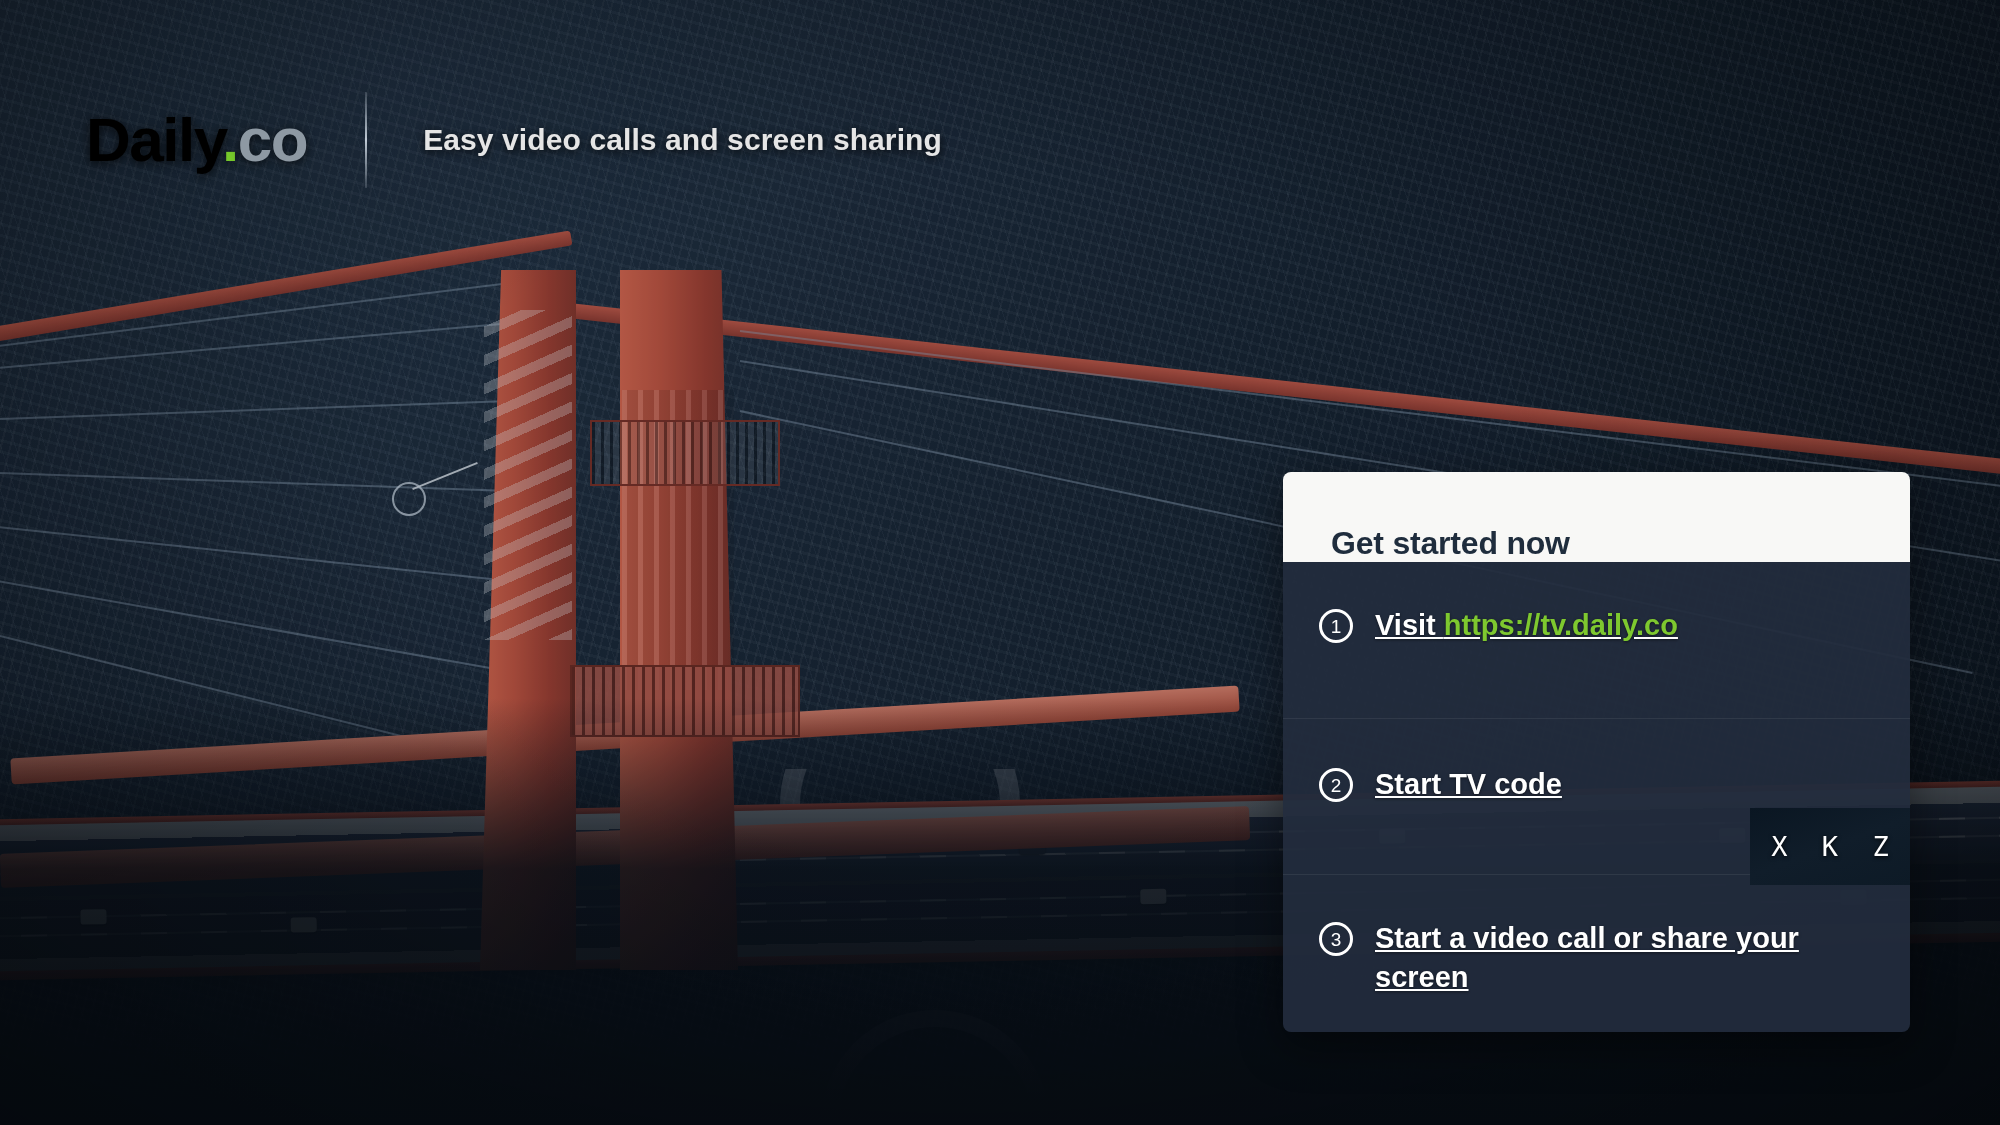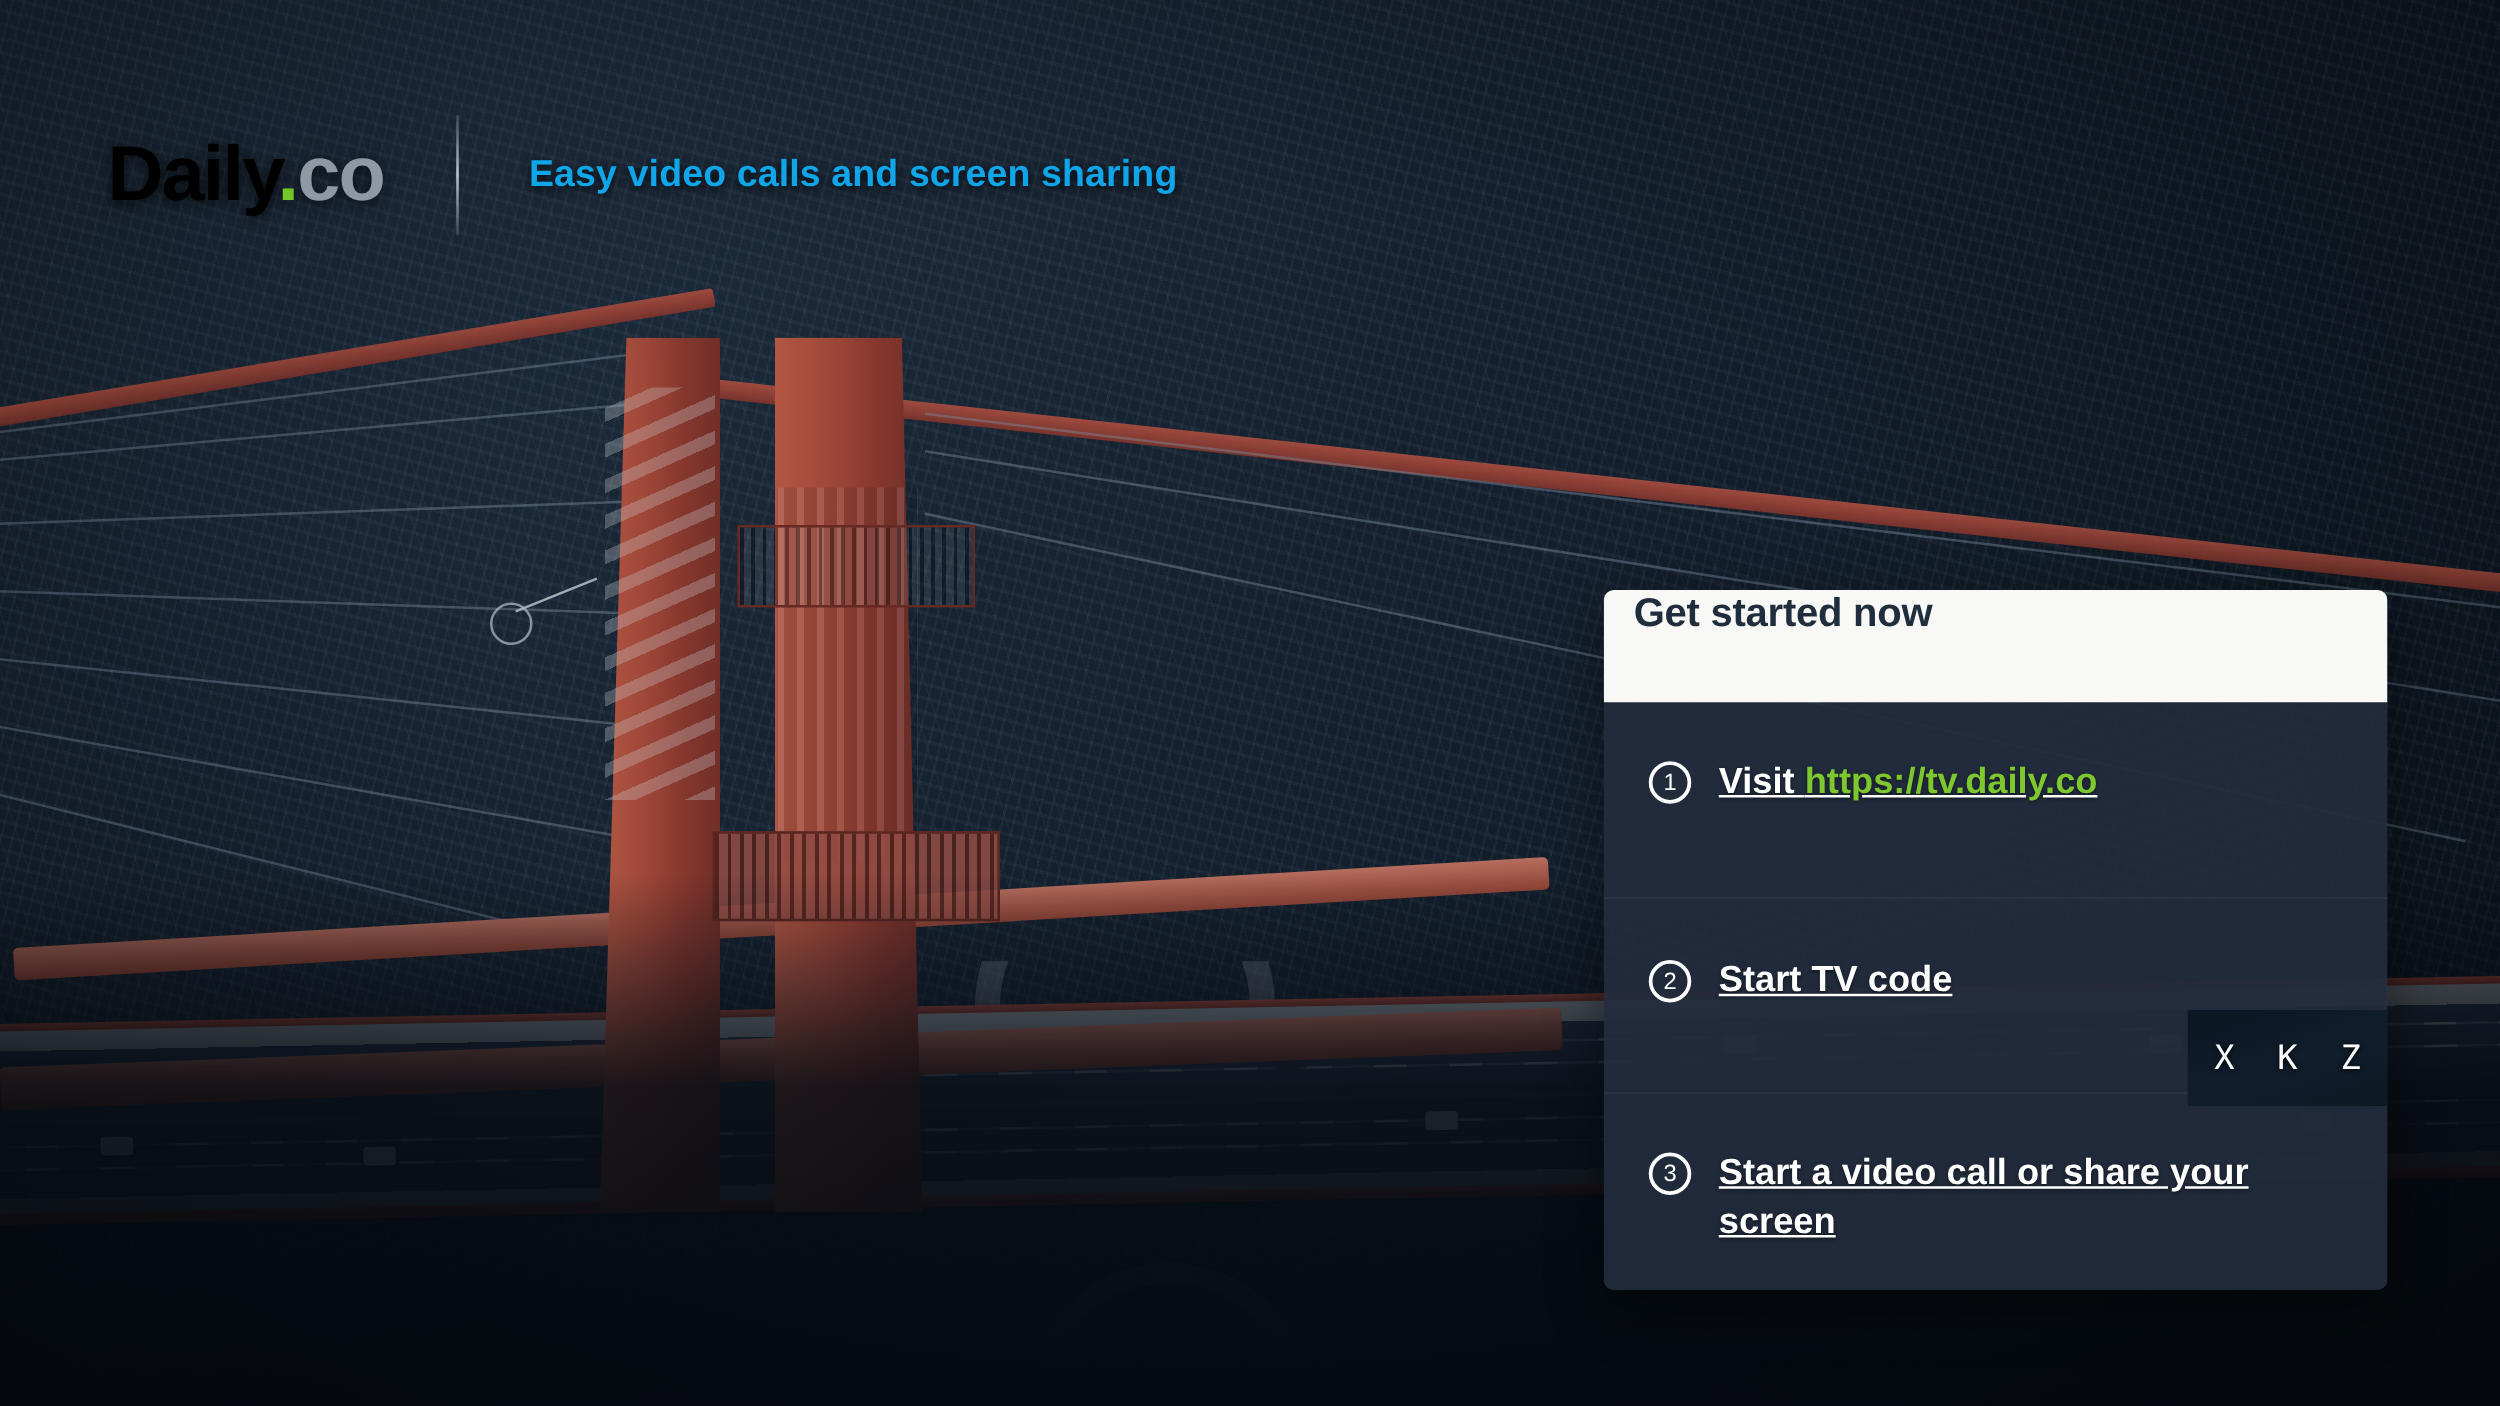--- a/index.html
+++ b/index.html
@@ -122,30 +122,30 @@
   
   .header { position:absolute; left:86px; top:92px; display:flex; align-items:center; gap:0; }
   .logo { font-size:62px; font-weight:bold; letter-spacing:-1.5px; line-height:1;
           text-shadow:0 2px 10px rgba(0,0,0,.65); white-space:nowrap; }
   .logo .dot { color:#76c82b; }
   .logo .co { color:#8e99a3; }
 
   .divider { width:2px; height:96px; margin:0 56px 0 58px;
              background:linear-gradient(180deg, rgba(220,230,240,.15), rgba(220,230,240,.85), rgba(220,230,240,.15)); }
 
-  .tagline { color:#0ea5e9; font-size:30px; font-weight:bold; letter-spacing:.1px;
+  .tagline { color:#e5e5e5; font-size:30px; font-weight:bold; letter-spacing:.1px;
              text-shadow:0 2px 8px rgba(0,0,0,.8); white-space:nowrap; }
 
   
   .card { position:absolute; left:1283px; top:472px; width:627px; height:560px;
           border-radius:8px; overflow:hidden;
           box-shadow:0 14px 44px rgba(0,0,0,.45); }
 
-  .card-head { height:90px; background:#f8f8f6; display:flex; align-items:flex-start;
-               padding:0 24px; }
+  .card-head { height:90px; background:#f8f8f6; display:flex; align-items:flex-end;
+               padding:0 48px; }
   .card-head h1 { font-size:32px; font-weight:bold; color:#1f2d3d; letter-spacing:-.2px; }
 
   .card-body { position:relative; height:470px; background:rgba(34,44,61,.93); }
 
   .step { position:relative; display:flex; align-items:flex-start; gap:22px;
           padding:0 36px; }
   .step-1 { height:156px; padding-top:44px; }
   .step-2 { height:156px; padding-top:46px; border-top:1px solid rgba(255,255,255,.07); }
   .step-3 { height:158px; padding-top:44px; border-top:1px solid rgba(255,255,255,.07); }
 

